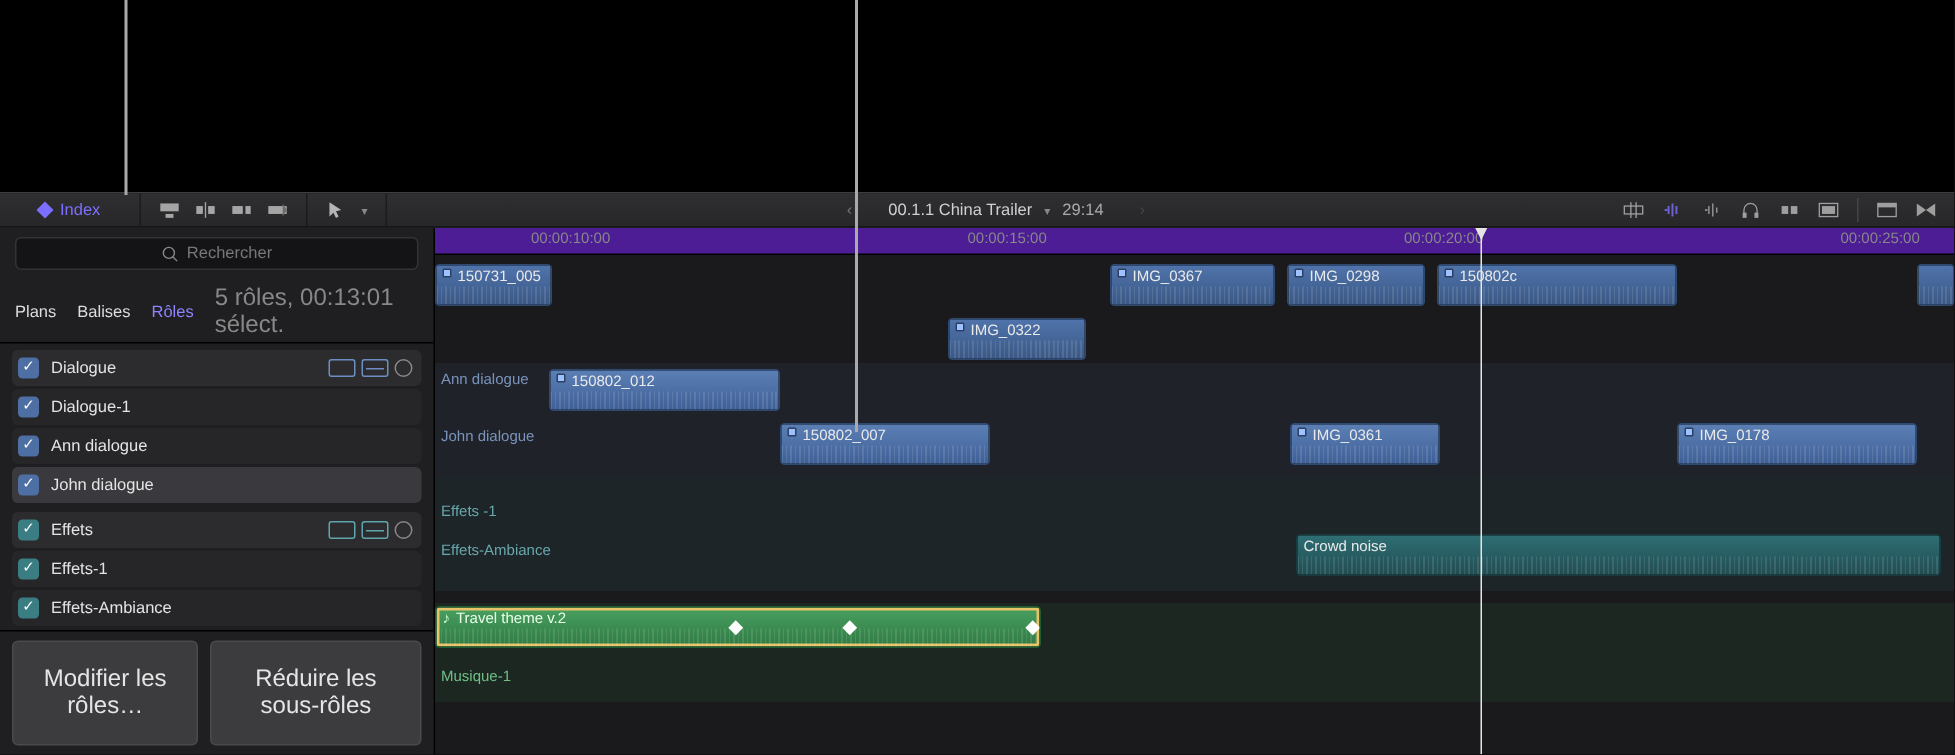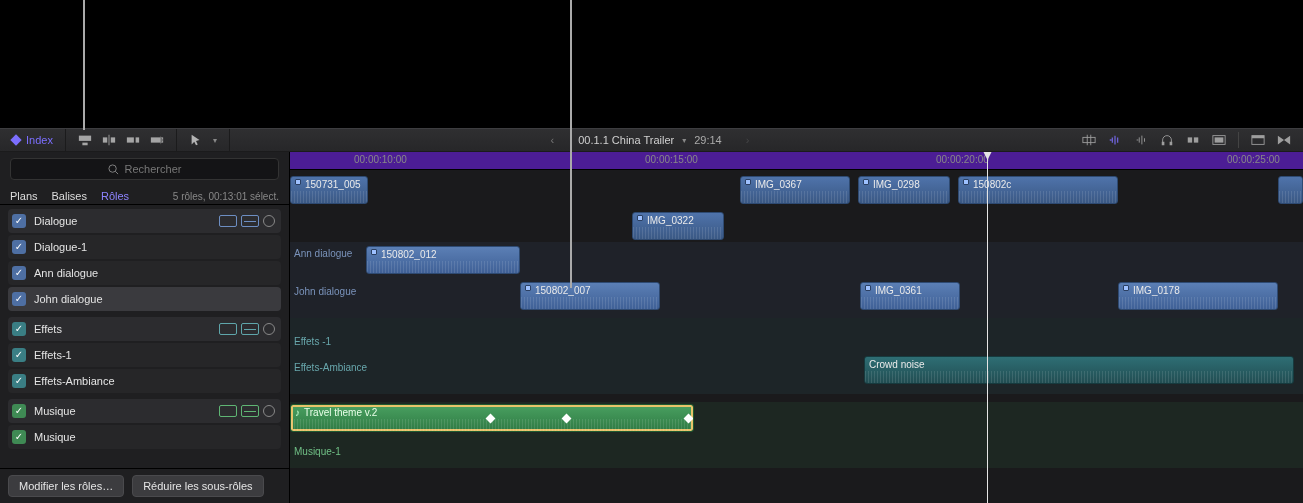--- a/index.html
+++ b/index.html
@@ -28,21 +28,21 @@
     height: 24px;
     background: linear-gradient(#2f2f31,#272729);
     border-top: 1px solid #3d3d40;
     border-bottom: 1px solid #1b1b1c;
     display: flex;
     align-items: center;
     color: #bbb;
   }
   .idx-btn {
     display: flex; align-items: center; gap: 6px;
-    padding: 0 12px;
+    padding: 0 26px;
     color: #7c6fff;
     height: 100%;
     border-right: 1px solid #1b1b1c;
     cursor: pointer;
   }
   .diamond {
     width: 8px; height: 8px; background:#7c6fff;
     transform: rotate(45deg);
   }
   .tool-group { display:flex; align-items:center; gap:10px; padding:0 12px; border-right:1px solid #1b1b1c; height:100%; }
@@ -66,21 +66,21 @@
     background:#141416;
     border:1px solid #333;
     border-radius:4px;
     height:22px;
     display:flex; align-items:center; justify-content:center; gap:6px;
     color:#777;
   }
   .tabs-row { display:flex; align-items:center; padding:4px 10px 2px 10px; gap:14px; border-bottom:1px solid #000; }
   .tab { color:#ddd; cursor:pointer; }
   .tab.active { color:#8e84ff; }
-  .tabs-info { margin-left:auto; color:#888; font-size:10px; }
+  .tabs-info { margin-left:auto; color:#888; font-size:16px; }
   .roles-list { flex:1; overflow:auto; padding:4px 8px 4px 8px; }
   .role-row {
     display:flex; align-items:center;
     height:24px;
     border-radius:4px;
     padding:0 6px 0 4px;
     gap:8px;
     margin-bottom:2px;
   }
   .role-row.header { background:#2c2c2f; }
@@ -109,22 +109,22 @@
 
   .footer-btns {
     display:flex; gap:8px; padding:6px 8px;
     border-top:1px solid #000;
     background:#1f1f21;
   }
   .fbtn {
     background:#3c3c3f; color:#e5e5e5;
     border:1px solid #4a4a4d;
     border-radius:4px;
-    padding:4px 10px;
-    cursor:pointer; font-size:11px;
+    padding:16px 10px;
+    cursor:pointer; font-size:16px;
   }
 
   
   .timeline {
     position:absolute;
     top:152px; left:290px; right:0; bottom:0;
     background:#1a1a1c;
     overflow:hidden;
   }
   .ruler {

